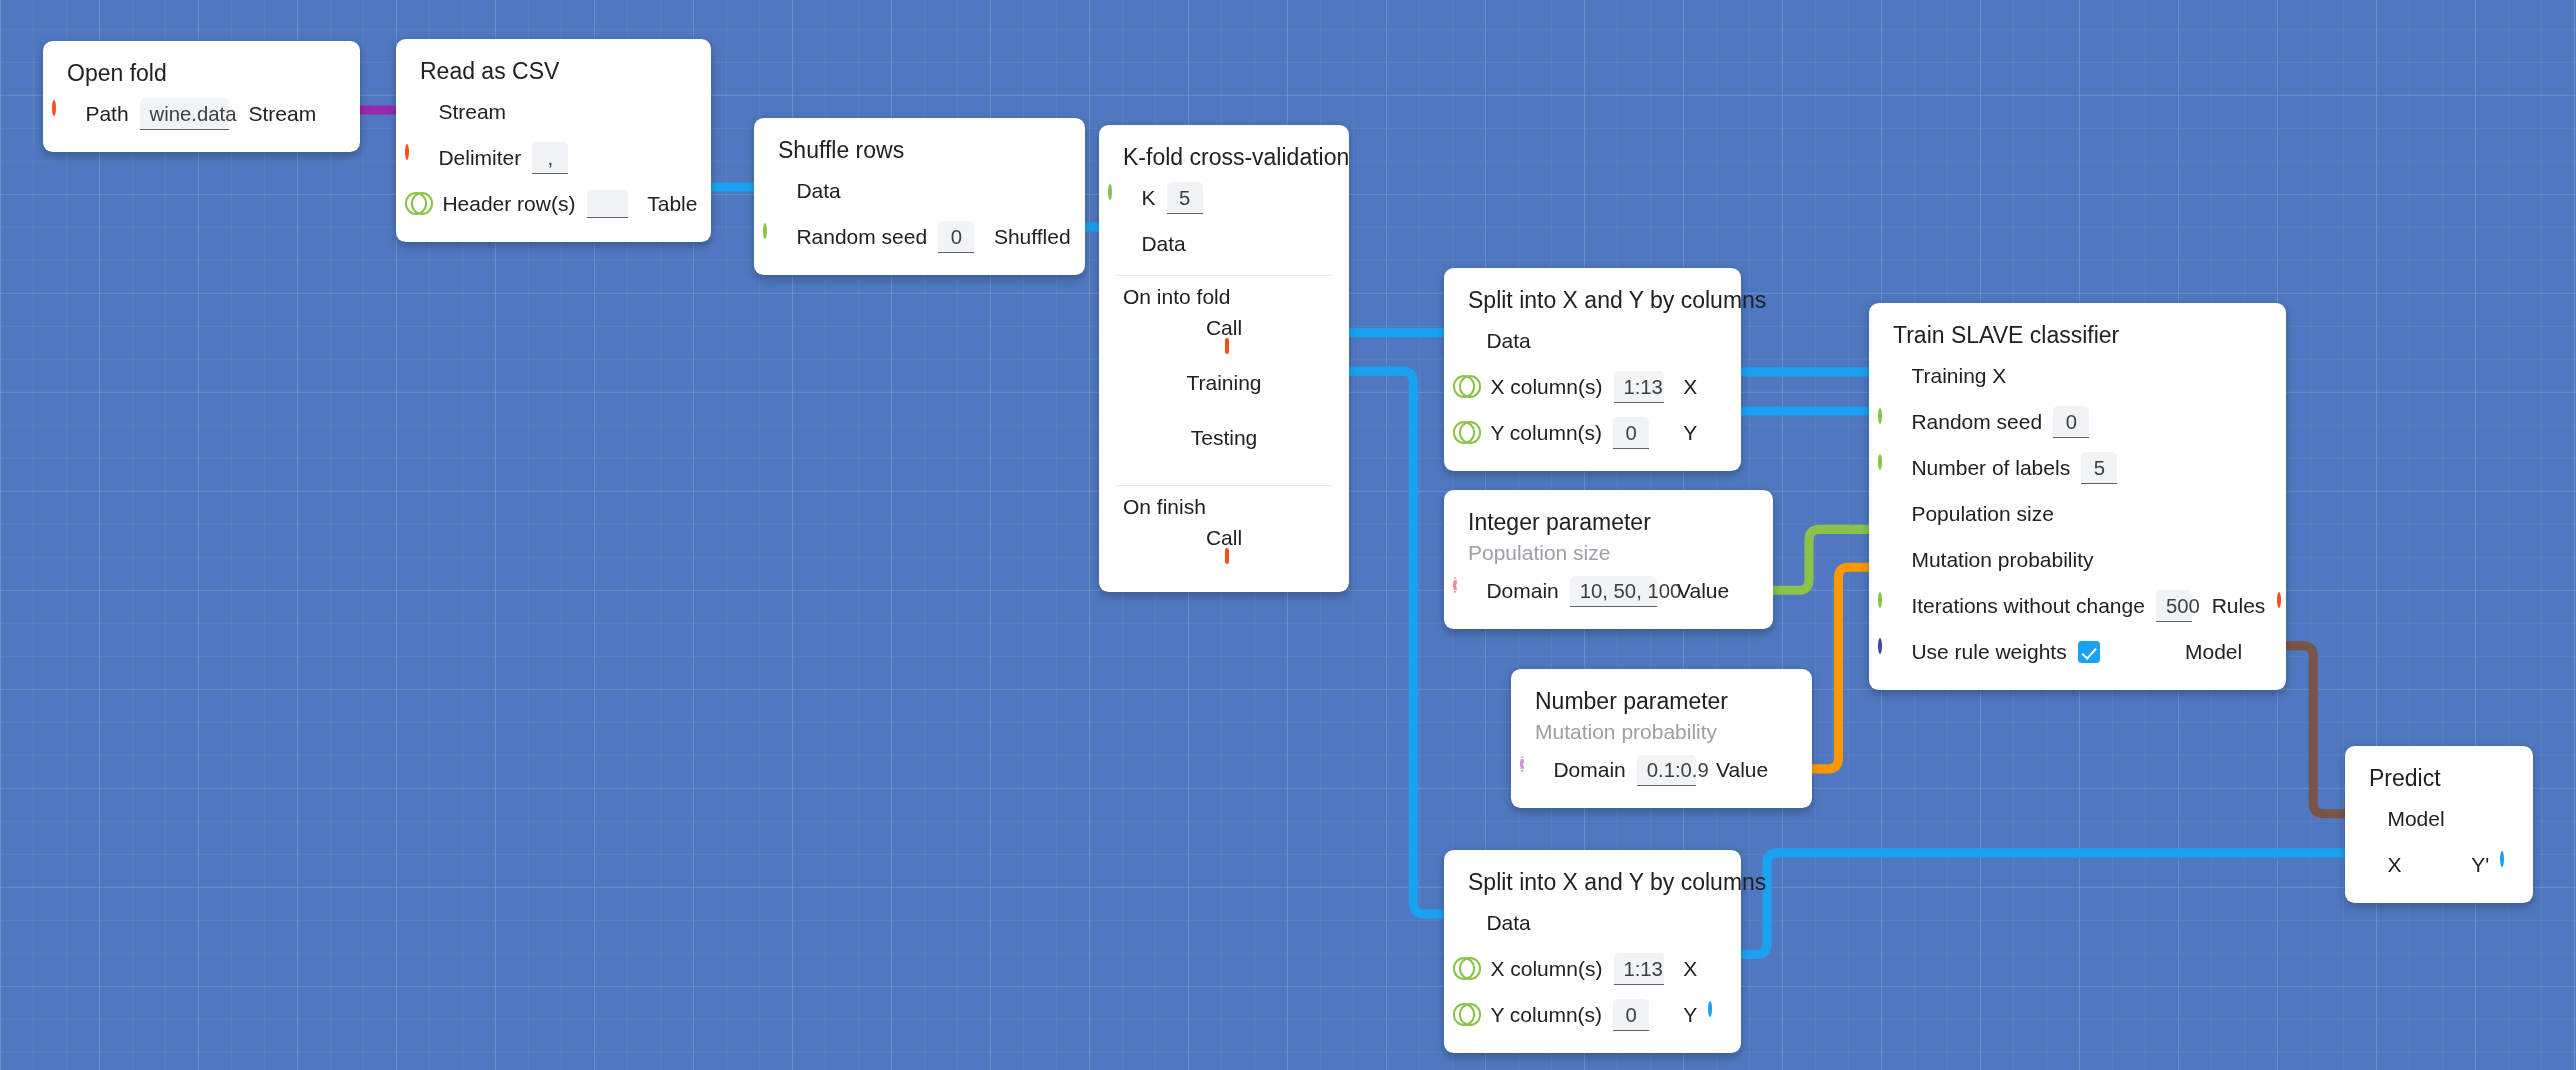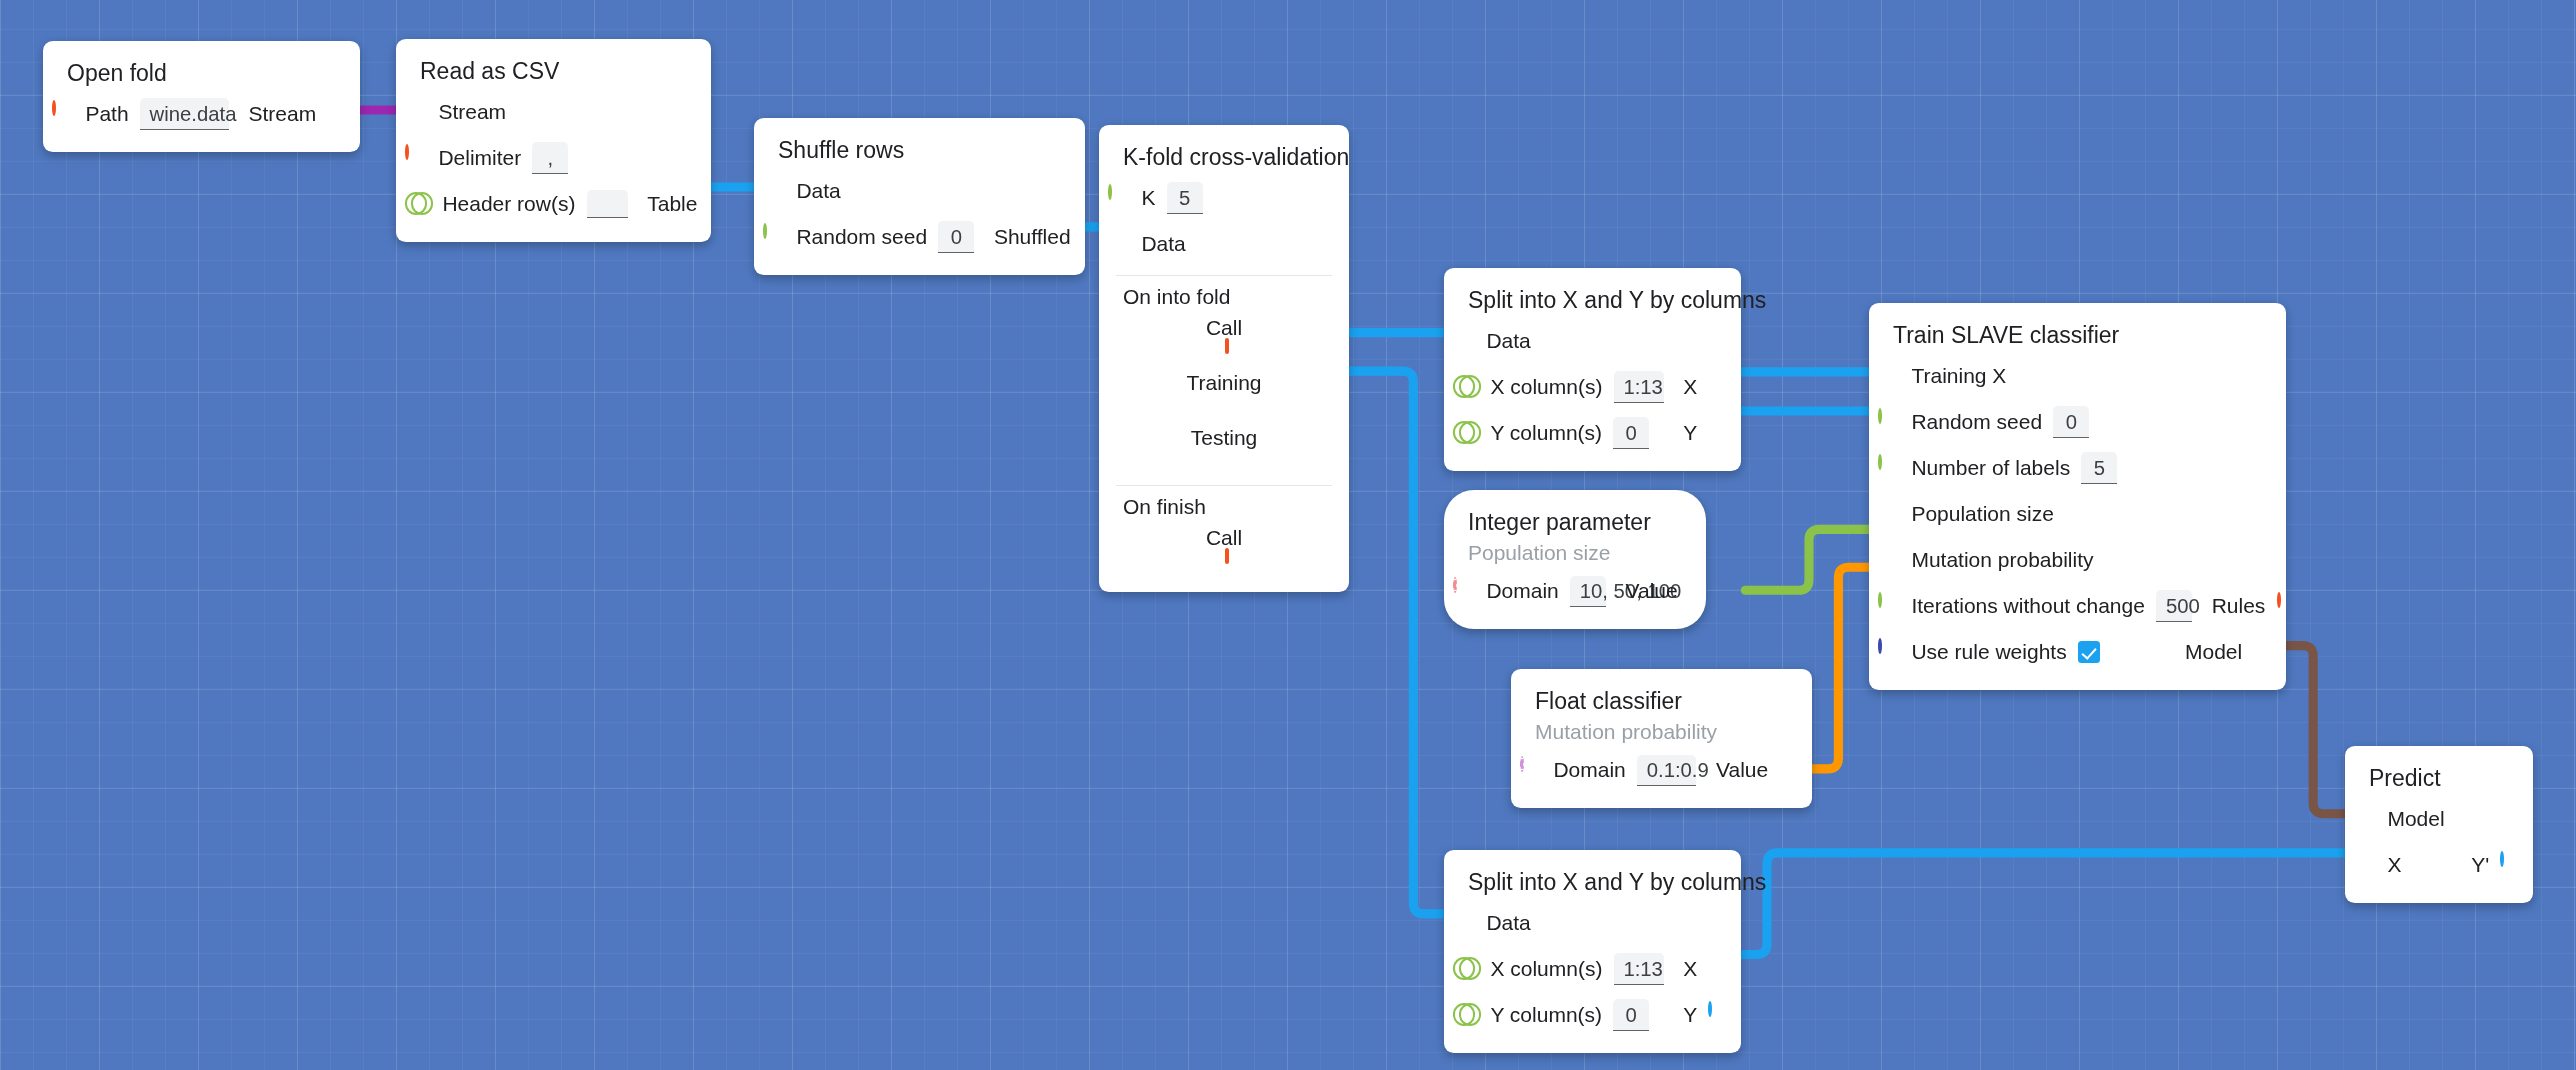--- a/index.html
+++ b/index.html
@@ -297,35 +297,35 @@
     <div class="row">
       <span class="port in c-navy"><span class="ring"></span></span>
       <span class="plabel">Use rule weights</span>
       <span class="cbox"></span>
       <span class="spacer"></span>
       <span class="plabel out">Model</span>
       <span class="port out"><span class="dot bg-brown"></span></span>
     </div>
   </div>
 
-  <div class="node" style="left:1444px; top:490px; width:262px;border-radius:30px;">
+  <div class="node" style="left:1444px; top:490px; width:329px;">
     <div class="node-title">Integer parameter</div>
     <div class="node-subtitle">Population size</div>
     <div class="row">
       <span class="port in c-pink"><span class="ring dashed"></span></span>
       <span class="plabel">Domain</span>
       <span class="field">10, 50, 100</span>
       <span class="spacer"></span>
       <span class="plabel out">Value</span>
       <span class="port out"><span class="dot bg-green"></span></span>
     </div>
   </div>
 
   <div class="node" style="left:1511px; top:669px; width:301px;">
-    <div class="node-title">Float classifier</div>
+    <div class="node-title">Number parameter</div>
     <div class="node-subtitle">Mutation probability</div>
     <div class="row">
       <span class="port in c-violet"><span class="ring dashed"></span></span>
       <span class="plabel">Domain</span>
       <span class="field">0.1:0.9</span>
       <span class="spacer"></span>
       <span class="plabel out">Value</span>
       <span class="port out"><span class="dot bg-orange"></span></span>
     </div>
   </div>

